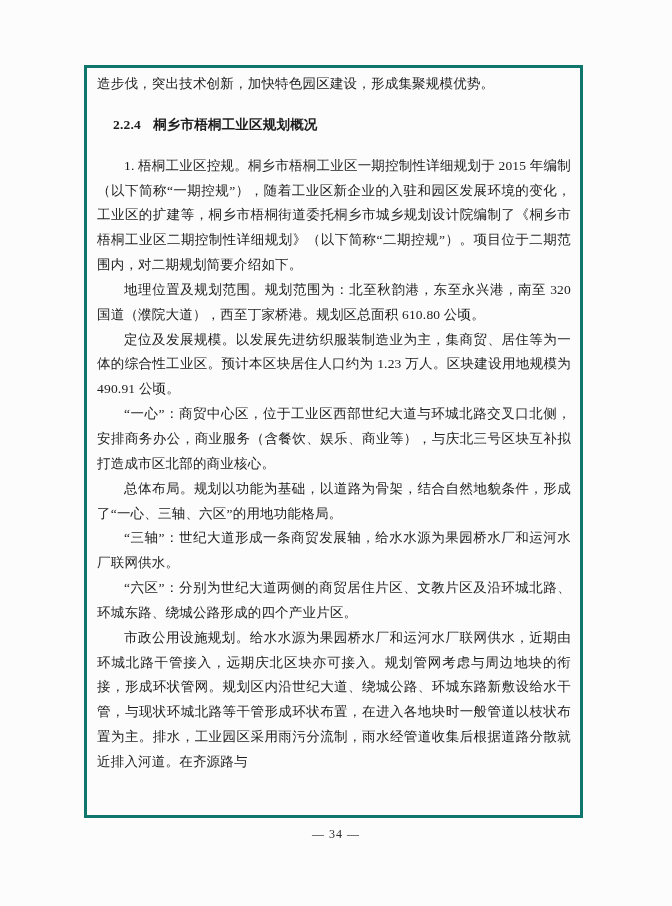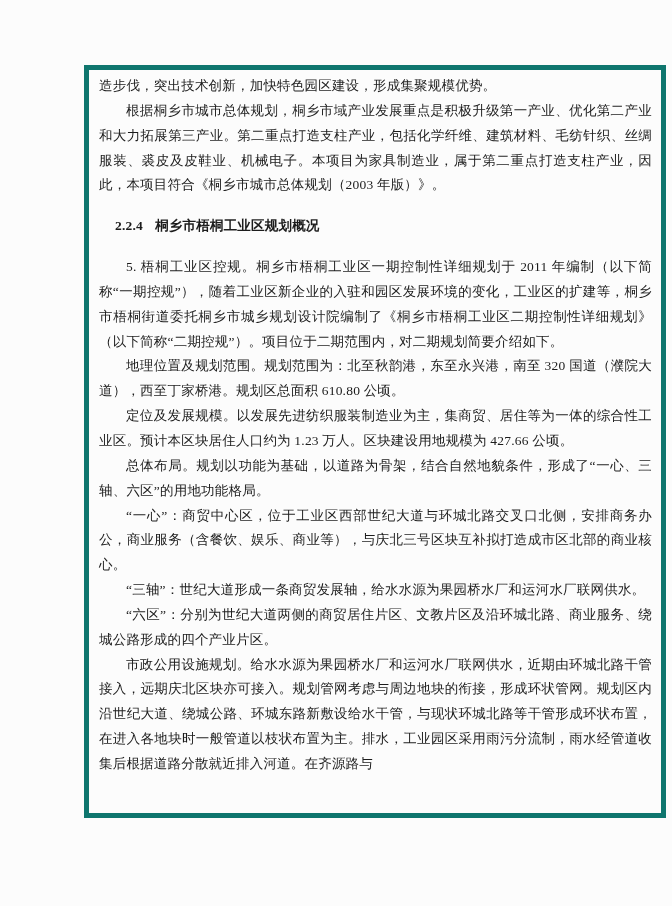--- a/index.html
+++ b/index.html
@@ -13,23 +13,23 @@
     width: 672px;
     height: 906px;
     background: #fcfcfc;
     overflow: hidden;
     color: #1c1c1c;
   }
   .content-box {
     position: absolute;
     left: 84px;
     top: 65px;
-    width: 582px;
+    width: 499px;
     height: 753px;
-    border: 5px solid #0f766e;
+    border: 3px solid #0f766e;
     box-sizing: border-box;
     padding: 4px 9px 0 10px;
     overflow: hidden;
   }
   .para {
     margin: 0;
     font-size: 13.5px;
     line-height: 24.85px;
     text-align: justify;
     letter-spacing: 0.2px;
@@ -54,24 +54,26 @@
     color: #2a2a2a;
     letter-spacing: 1px;
   }
 </style>
 </head>
 <body>
 
 <div class="sheet">
   <div class="content-box">
     <p class="para">造步伐，突出技术创新，加快特色园区建设，形成集聚规模优势。</p>
-    <p class="para indent">根据桐乡市城市总体规划，桐乡市域产业发展重点是积极升级第一产业、优化第二产业和大力拓展第三产业。第二重点打造支柱产业，包括化学纤维、建筑材料、毛纺针织、丝绸服装、裘皮及皮鞋业、机械电子。本项目为家具制造业，属于第二重点打造支柱产业，因此，本项目符合《桐乡市城市总体规划（2003 年版）》。</p>
     <h2 class="heading"><span class="num">2.2.4</span><span>桐乡市梧桐工业区规划概况</span></h2>
-    <p class="para indent">5. 梧桐工业区控规。桐乡市梧桐工业区一期控制性详细规划于 2011 年编制（以下简称“一期控规”），随着工业区新企业的入驻和园区发展环境的变化，工业区的扩建等，桐乡市梧桐街道委托桐乡市城乡规划设计院编制了《桐乡市梧桐工业区二期控制性详细规划》（以下简称“二期控规”）。项目位于二期范围内，对二期规划简要介绍如下。</p>
+    <p class="para indent">1. 梧桐工业区控规。桐乡市梧桐工业区一期控制性详细规划于 2015 年编制（以下简称“一期控规”），随着工业区新企业的入驻和园区发展环境的变化，工业区的扩建等，桐乡市梧桐街道委托桐乡市城乡规划设计院编制了《桐乡市梧桐工业区二期控制性详细规划》（以下简称“二期控规”）。项目位于二期范围内，对二期规划简要介绍如下。</p>
     <p class="para indent">地理位置及规划范围。规划范围为：北至秋韵港，东至永兴港，南至 320 国道（濮院大道），西至丁家桥港。规划区总面积 610.80 公顷。</p>
-    <p class="para indent">定位及发展规模。以发展先进纺织服装制造业为主，集商贸、居住等为一体的综合性工业区。预计本区块居住人口约为 1.23 万人。区块建设用地规模为 427.66 公顷。</p>
+    <p class="para indent">定位及发展规模。以发展先进纺织服装制造业为主，集商贸、居住等为一体的综合性工业区。预计本区块居住人口约为 1.23 万人。区块建设用地规模为 490.91 公顷。</p>
+    <p class="para indent">“一心”：商贸中心区，位于工业区西部世纪大道与环城北路交叉口北侧，安排商务办公，商业服务（含餐饮、娱乐、商业等），与庆北三号区块互补拟打造成市区北部的商业核心。</p>
     <p class="para indent">总体布局。规划以功能为基础，以道路为骨架，结合自然地貌条件，形成了“一心、三轴、六区”的用地功能格局。</p>
-    <p class="para indent">“一心”：商贸中心区，位于工业区西部世纪大道与环城北路交叉口北侧，安排商务办公，商业服务（含餐饮、娱乐、商业等），与庆北三号区块互补拟打造成市区北部的商业核心。</p>
     <p class="para indent">“三轴”：世纪大道形成一条商贸发展轴，给水水源为果园桥水厂和运河水厂联网供水。</p>
-    <p class="para indent">“六区”：分别为世纪大道两侧的商贸居住片区、文教片区及沿环城北路、商业服务、绕城公路形成的四个产业片区。</p>
+    <p class="para indent">“六区”：分别为世纪大道两侧的商贸居住片区、文教片区及沿环城北路、环城东路、绕城公路形成的四个产业片区。</p>
     <p class="para indent">市政公用设施规划。给水水源为果园桥水厂和运河水厂联网供水，近期由环城北路干管接入，远期庆北区块亦可接入。规划管网考虑与周边地块的衔接，形成环状管网。规划区内沿世纪大道、绕城公路、环城东路新敷设给水干管，与现状环城北路等干管形成环状布置，在进入各地块时一般管道以枝状布置为主。排水，工业园区采用雨污分流制，雨水经管道收集后根据道路分散就近排入河道。在齐源路与</p>
+  </div>
+  <div class="footer">
+    <span>— 34 —</span>
   </div>
 </div>
 
 </body></html>

